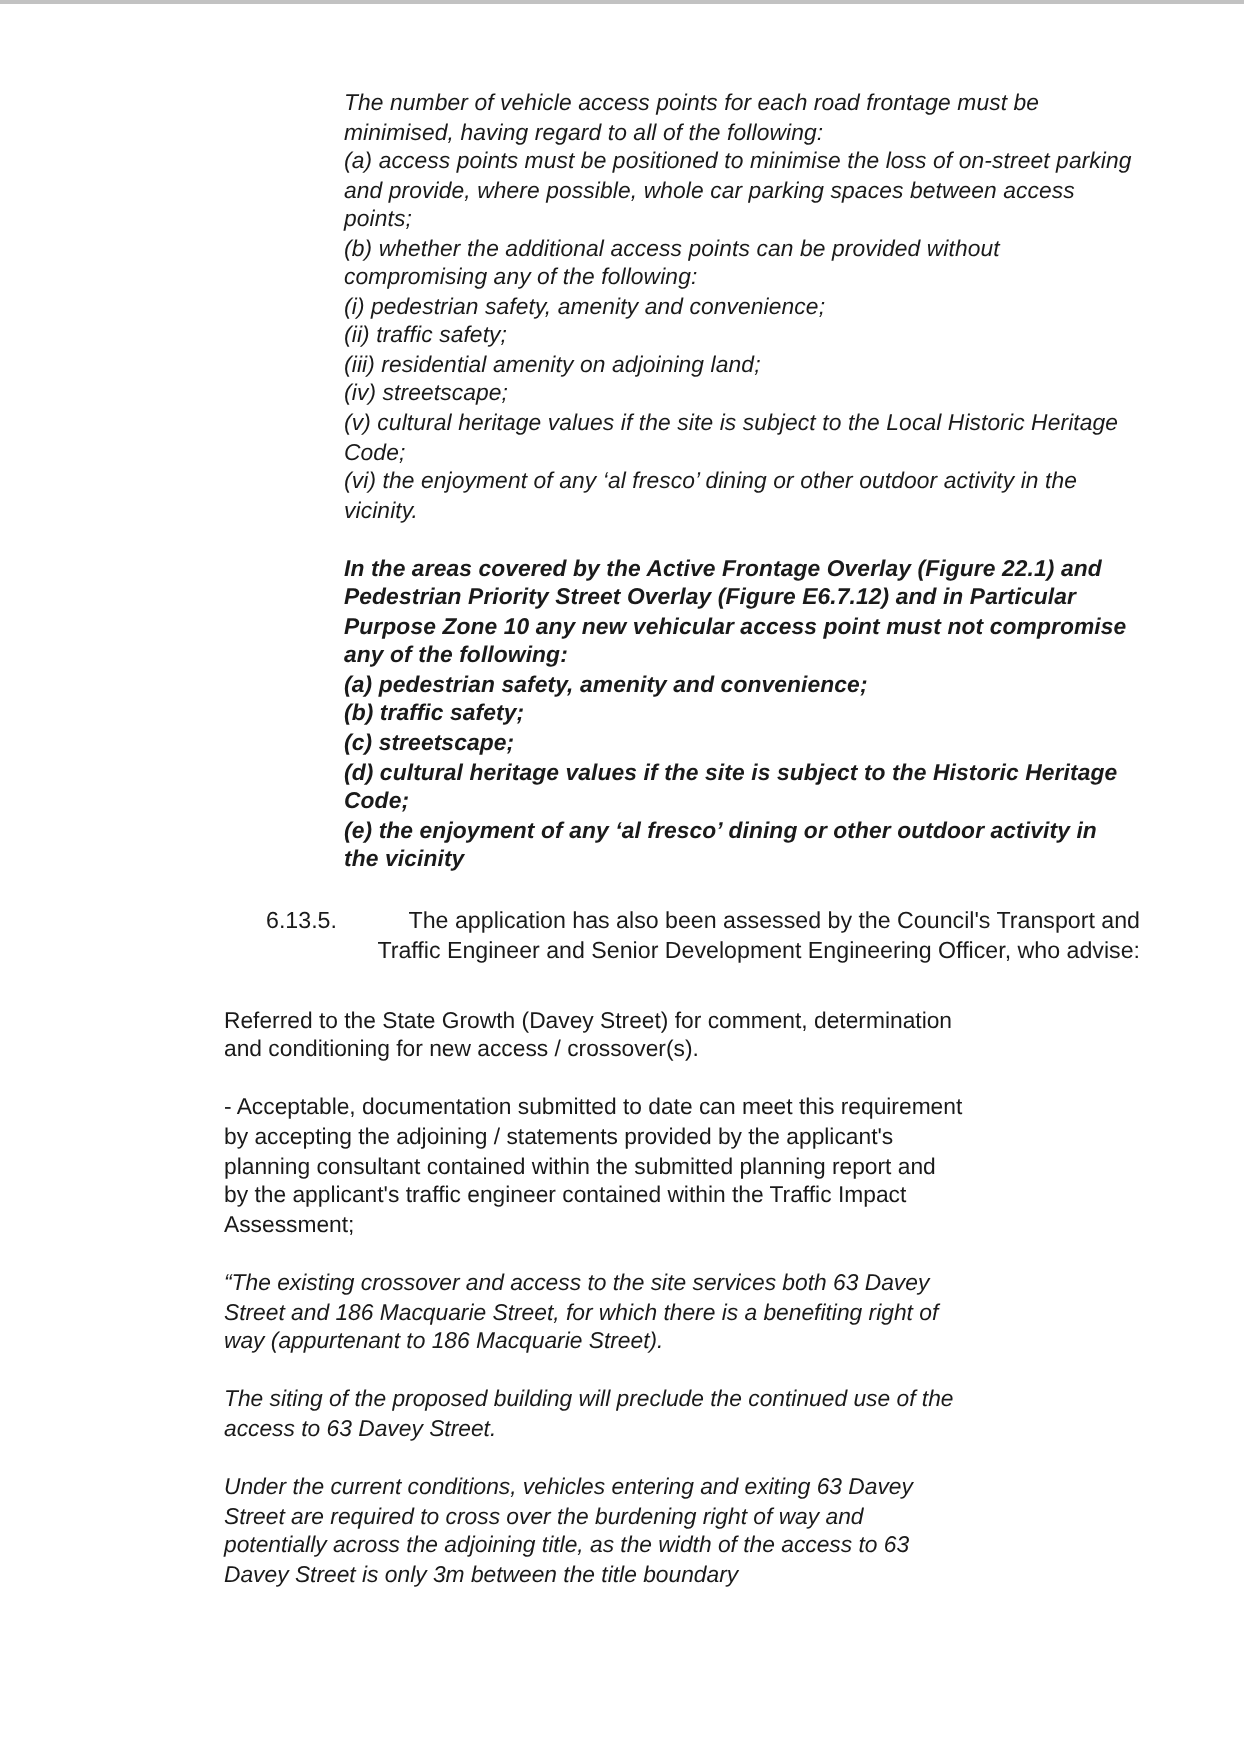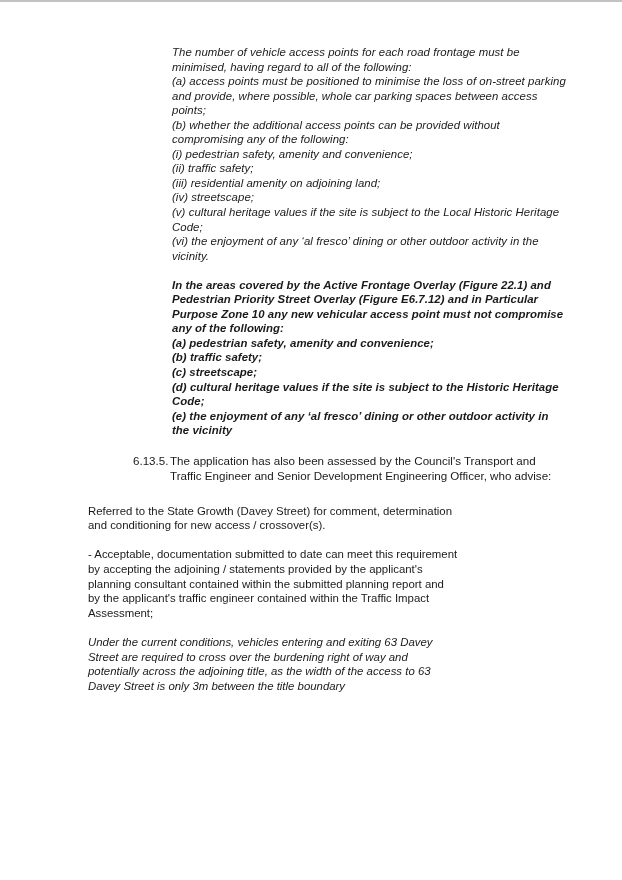--- a/index.html
+++ b/index.html
@@ -65,25 +65,26 @@
     font-size: 11.6px;
     line-height: 14.9px;
     white-space: nowrap;
   }
   .clause-body {
     flex: 0 1 auto;
     width: 400px;
     font-size: 11.6px;
     line-height: 14.9px;
     white-space: pre-line;
+    text-align: right;
   }
 
   
   .advice-block {
-    margin: 0 0 0 88px;
+    margin: 0 0 0 112px;
     width: 370px;
     padding-top: 20px;
   }
   .advice-block p {
     margin: 0;
     font-size: 11.4px;
     line-height: 14.6px;
     white-space: pre-line;
   }
   .advice-block p + p {
@@ -119,16 +120,18 @@
   </div>
 
   <div class="clause">
     <div class="clause-number">6.13.5.</div>
     <div class="clause-body">The application has also been assessed by the Council's Transport and Traffic Engineer and Senior Development Engineering Officer, who advise:</div>
   </div>
 
   <div class="advice-block">
     <p>Referred to the State Growth (Davey Street) for comment, determination and conditioning for new access / crossover(s).</p>
     <p>- Acceptable, documentation submitted to date can meet this requirement by accepting the adjoining / statements provided by the applicant's planning consultant contained within the submitted planning report and by the applicant's traffic engineer contained within the Traffic Impact Assessment;</p>
+    <p class="italic">“The existing crossover and access to the site services both 63 Davey Street and 186 Macquarie Street, for which there is a benefiting right of way (appurtenant to 186 Macquarie Street).</p>
+    <p class="italic">The siting of the proposed building will preclude the continued use of the access to 63 Davey Street.</p>
     <p class="italic">Under the current conditions, vehicles entering and exiting 63 Davey Street are required to cross over the burdening right of way and potentially across the adjoining title, as the width of the access to 63 Davey Street is only 3m between the title boundary</p>
   </div>
 
 </div>
 
 </body></html>

